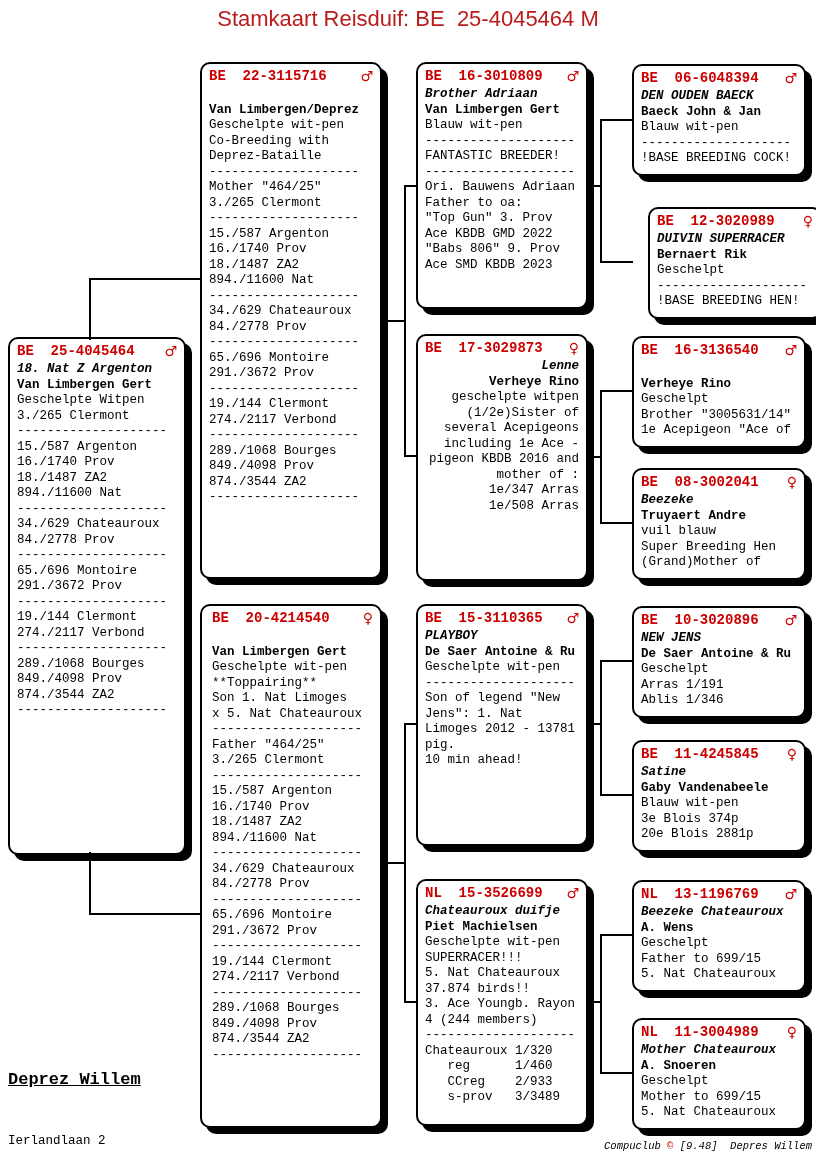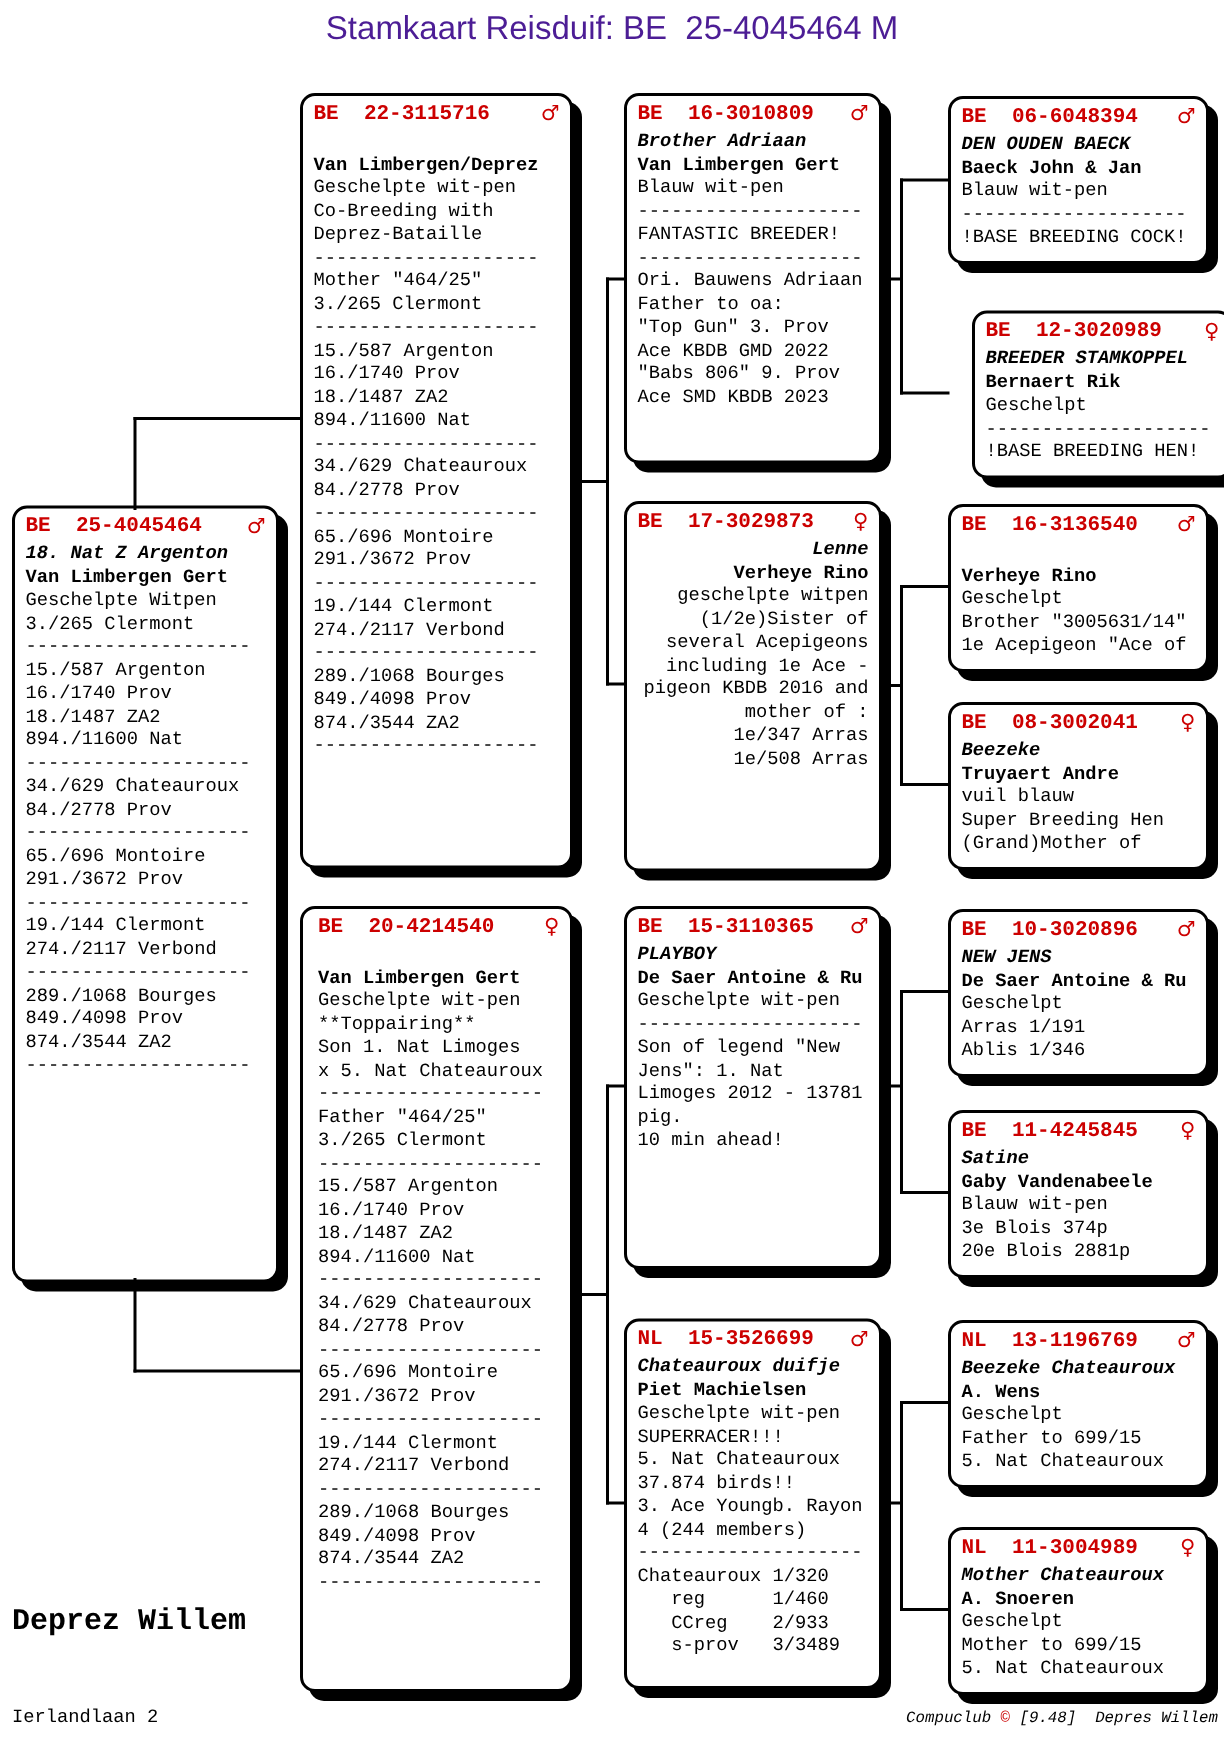--- a/index.html
+++ b/index.html
@@ -4,21 +4,21 @@
 <style>
   * { margin:0; padding:0; box-sizing:border-box; }
   body { background:#fff; }
   .page {
     position:relative; width:816px; height:1172px; background:#ffffff;
     font-family:"Liberation Mono","DejaVu Sans Mono",monospace; overflow:hidden;
   }
   .title {
     position:absolute; left:0; top:6px; width:816px; text-align:center;
     font-family:"Liberation Sans","DejaVu Sans",sans-serif;
-    font-size:22px; font-weight:400; color:#4c1d95; white-space:pre;
+    font-size:22px; font-weight:400; color:#b91c1c; white-space:pre;
   }
   .pbox {
     position:absolute; background:#fff; border:2px solid #000; border-radius:10px;
     box-shadow:6px 6px 0 #000; padding:3px 7px; overflow:hidden;
     font-size:12.5px; line-height:15.5px; color:#000; white-space:pre;
   }
   .phead {
     display:flex; justify-content:space-between; align-items:center;
     color:#cc0000; font-weight:bold; font-size:14px; line-height:18px; margin-bottom:2px;
   }
@@ -37,21 +37,21 @@
   .pos-pgf-father { left:632px; top:64px;   width:174px; height:112px; }
   .pos-pgf-mother { left:648px; top:207px;  width:174px; height:112px; }
   .pos-pgm-father { left:632px; top:336px;  width:174px; height:112px; }
   .pos-pgm-mother { left:632px; top:468px;  width:174px; height:112px; }
   .pos-mgf-father { left:632px; top:606px;  width:174px; height:112px; }
   .pos-mgf-mother { left:632px; top:740px;  width:174px; height:112px; }
   .pos-mgm-father { left:632px; top:880px;  width:174px; height:112px; }
   .pos-mgm-mother { left:632px; top:1018px; width:174px; height:112px; }
   .cl { position:absolute; background:#000; }
   .owner { position:absolute; left:8px; top:1034px; white-space:pre; }
-  .owner-name { font-size:20px; font-weight:bold; margin-bottom:7px; }
+  .owner-name { font-size:17px; font-weight:bold; margin-bottom:7px;text-decoration:underline; }
   .owner-line { font-size:12.5px; line-height:18.5px; }
   .footer {
     position:absolute; right:4px; top:1140px; font-size:10.5px; font-style:italic;
     white-space:pre; color:#000;
   }
   .footer .red { color:#cc0000; }
 </style>
 </head>
 <body>
 
@@ -61,21 +61,21 @@
 
   <div id="boxes">
       <div class="pbox pos-subject"><div class="phead"><span>BE  25-4045464</span><span class="sex">♂</span></div><div class="ln bi">18. Nat Z Argenton</div><div class="ln b">Van Limbergen Gert</div><div class="ln">Geschelpte Witpen</div><div class="ln">3./265 Clermont</div><div class="ln">--------------------</div><div class="ln">15./587 Argenton</div><div class="ln">16./1740 Prov</div><div class="ln">18./1487 ZA2</div><div class="ln">894./11600 Nat</div><div class="ln">--------------------</div><div class="ln">34./629 Chateauroux</div><div class="ln">84./2778 Prov</div><div class="ln">--------------------</div><div class="ln">65./696 Montoire</div><div class="ln">291./3672 Prov</div><div class="ln">--------------------</div><div class="ln">19./144 Clermont</div><div class="ln">274./2117 Verbond</div><div class="ln">--------------------</div><div class="ln">289./1068 Bourges</div><div class="ln">849./4098 Prov</div><div class="ln">874./3544 ZA2</div><div class="ln">--------------------</div></div>
       <div class="pbox pos-father"><div class="phead"><span>BE  22-3115716</span><span class="sex">♂</span></div><div class="ln">&nbsp;</div><div class="ln b">Van Limbergen/Deprez</div><div class="ln">Geschelpte wit-pen</div><div class="ln">Co-Breeding with</div><div class="ln">Deprez-Bataille</div><div class="ln">--------------------</div><div class="ln">Mother "464/25"</div><div class="ln">3./265 Clermont</div><div class="ln">--------------------</div><div class="ln">15./587 Argenton</div><div class="ln">16./1740 Prov</div><div class="ln">18./1487 ZA2</div><div class="ln">894./11600 Nat</div><div class="ln">--------------------</div><div class="ln">34./629 Chateauroux</div><div class="ln">84./2778 Prov</div><div class="ln">--------------------</div><div class="ln">65./696 Montoire</div><div class="ln">291./3672 Prov</div><div class="ln">--------------------</div><div class="ln">19./144 Clermont</div><div class="ln">274./2117 Verbond</div><div class="ln">--------------------</div><div class="ln">289./1068 Bourges</div><div class="ln">849./4098 Prov</div><div class="ln">874./3544 ZA2</div><div class="ln">--------------------</div></div>
       <div class="pbox pos-mother"><div class="phead"><span>BE  20-4214540</span><span class="sex">♀</span></div><div class="ln">&nbsp;</div><div class="ln b">Van Limbergen Gert</div><div class="ln">Geschelpte wit-pen</div><div class="ln">**Toppairing**</div><div class="ln">Son 1. Nat Limoges</div><div class="ln">x 5. Nat Chateauroux</div><div class="ln">--------------------</div><div class="ln">Father "464/25"</div><div class="ln">3./265 Clermont</div><div class="ln">--------------------</div><div class="ln">15./587 Argenton</div><div class="ln">16./1740 Prov</div><div class="ln">18./1487 ZA2</div><div class="ln">894./11600 Nat</div><div class="ln">--------------------</div><div class="ln">34./629 Chateauroux</div><div class="ln">84./2778 Prov</div><div class="ln">--------------------</div><div class="ln">65./696 Montoire</div><div class="ln">291./3672 Prov</div><div class="ln">--------------------</div><div class="ln">19./144 Clermont</div><div class="ln">274./2117 Verbond</div><div class="ln">--------------------</div><div class="ln">289./1068 Bourges</div><div class="ln">849./4098 Prov</div><div class="ln">874./3544 ZA2</div><div class="ln">--------------------</div></div>
       <div class="pbox pos-pat-grandfather"><div class="phead"><span>BE  16-3010809</span><span class="sex">♂</span></div><div class="ln bi">Brother Adriaan</div><div class="ln b">Van Limbergen Gert</div><div class="ln">Blauw wit-pen</div><div class="ln">--------------------</div><div class="ln">FANTASTIC BREEDER!</div><div class="ln">--------------------</div><div class="ln">Ori. Bauwens Adriaan</div><div class="ln">Father to oa:</div><div class="ln">"Top Gun" 3. Prov</div><div class="ln">Ace KBDB GMD 2022</div><div class="ln">"Babs 806" 9. Prov</div><div class="ln">Ace SMD KBDB 2023</div></div>
       <div class="pbox pos-pat-grandmother"><div class="phead"><span>BE  17-3029873</span><span class="sex">♀</span></div><div class="ln bi">Lenne</div><div class="ln b">Verheye Rino</div><div class="ln">geschelpte witpen</div><div class="ln">(1/2e)Sister of</div><div class="ln">several Acepigeons</div><div class="ln">including 1e Ace -</div><div class="ln">pigeon KBDB 2016 and</div><div class="ln">mother of :</div><div class="ln">1e/347 Arras</div><div class="ln">1e/508 Arras</div></div>
       <div class="pbox pos-mat-grandfather"><div class="phead"><span>BE  15-3110365</span><span class="sex">♂</span></div><div class="ln bi">PLAYBOY</div><div class="ln b">De Saer Antoine &amp; Ru</div><div class="ln">Geschelpte wit-pen</div><div class="ln">--------------------</div><div class="ln">Son of legend "New</div><div class="ln">Jens": 1. Nat</div><div class="ln">Limoges 2012 - 13781</div><div class="ln">pig.</div><div class="ln">10 min ahead!</div></div>
       <div class="pbox pos-mat-grandmother"><div class="phead"><span>NL  15-3526699</span><span class="sex">♂</span></div><div class="ln bi">Chateauroux duifje</div><div class="ln b">Piet Machielsen</div><div class="ln">Geschelpte wit-pen</div><div class="ln">SUPERRACER!!!</div><div class="ln">5. Nat Chateauroux</div><div class="ln">37.874 birds!!</div><div class="ln">3. Ace Youngb. Rayon</div><div class="ln">4 (244 members)</div><div class="ln">--------------------</div><div class="ln">Chateauroux 1/320</div><div class="ln">   reg      1/460</div><div class="ln">   CCreg    2/933</div><div class="ln">   s-prov   3/3489</div></div>
       <div class="pbox pos-pgf-father"><div class="phead"><span>BE  06-6048394</span><span class="sex">♂</span></div><div class="ln bi">DEN OUDEN BAECK</div><div class="ln b">Baeck John &amp; Jan</div><div class="ln">Blauw wit-pen</div><div class="ln">--------------------</div><div class="ln">!BASE BREEDING COCK!</div></div>
-      <div class="pbox pos-pgf-mother"><div class="phead"><span>BE  12-3020989</span><span class="sex">♀</span></div><div class="ln bi">BREEDER STAMKOPPEL</div><div class="ln b">Bernaert Rik</div><div class="ln">Geschelpt</div><div class="ln">--------------------</div><div class="ln">!BASE BREEDING HEN!</div></div>
+      <div class="pbox pos-pgf-mother"><div class="phead"><span>BE  12-3020989</span><span class="sex">♀</span></div><div class="ln bi">DUIVIN SUPERRACER</div><div class="ln b">Bernaert Rik</div><div class="ln">Geschelpt</div><div class="ln">--------------------</div><div class="ln">!BASE BREEDING HEN!</div></div>
       <div class="pbox pos-pgm-father"><div class="phead"><span>BE  16-3136540</span><span class="sex">♂</span></div><div class="ln">&nbsp;</div><div class="ln b">Verheye Rino</div><div class="ln">Geschelpt</div><div class="ln">Brother "3005631/14"</div><div class="ln">1e Acepigeon "Ace of</div></div>
       <div class="pbox pos-pgm-mother"><div class="phead"><span>BE  08-3002041</span><span class="sex">♀</span></div><div class="ln bi">Beezeke</div><div class="ln b">Truyaert Andre</div><div class="ln">vuil blauw</div><div class="ln">Super Breeding Hen</div><div class="ln">(Grand)Mother of</div></div>
       <div class="pbox pos-mgf-father"><div class="phead"><span>BE  10-3020896</span><span class="sex">♂</span></div><div class="ln bi">NEW JENS</div><div class="ln b">De Saer Antoine &amp; Ru</div><div class="ln">Geschelpt</div><div class="ln">Arras 1/191</div><div class="ln">Ablis 1/346</div></div>
       <div class="pbox pos-mgf-mother"><div class="phead"><span>BE  11-4245845</span><span class="sex">♀</span></div><div class="ln bi">Satine</div><div class="ln b">Gaby Vandenabeele</div><div class="ln">Blauw wit-pen</div><div class="ln">3e Blois 374p</div><div class="ln">20e Blois 2881p</div></div>
       <div class="pbox pos-mgm-father"><div class="phead"><span>NL  13-1196769</span><span class="sex">♂</span></div><div class="ln bi">Beezeke Chateauroux</div><div class="ln b">A. Wens</div><div class="ln">Geschelpt</div><div class="ln">Father to 699/15</div><div class="ln">5. Nat Chateauroux</div></div>
       <div class="pbox pos-mgm-mother"><div class="phead"><span>NL  11-3004989</span><span class="sex">♀</span></div><div class="ln bi">Mother Chateauroux</div><div class="ln b">A. Snoeren</div><div class="ln">Geschelpt</div><div class="ln">Mother to 699/15</div><div class="ln">5. Nat Chateauroux</div></div>
     </div>
 
   <div>
 

